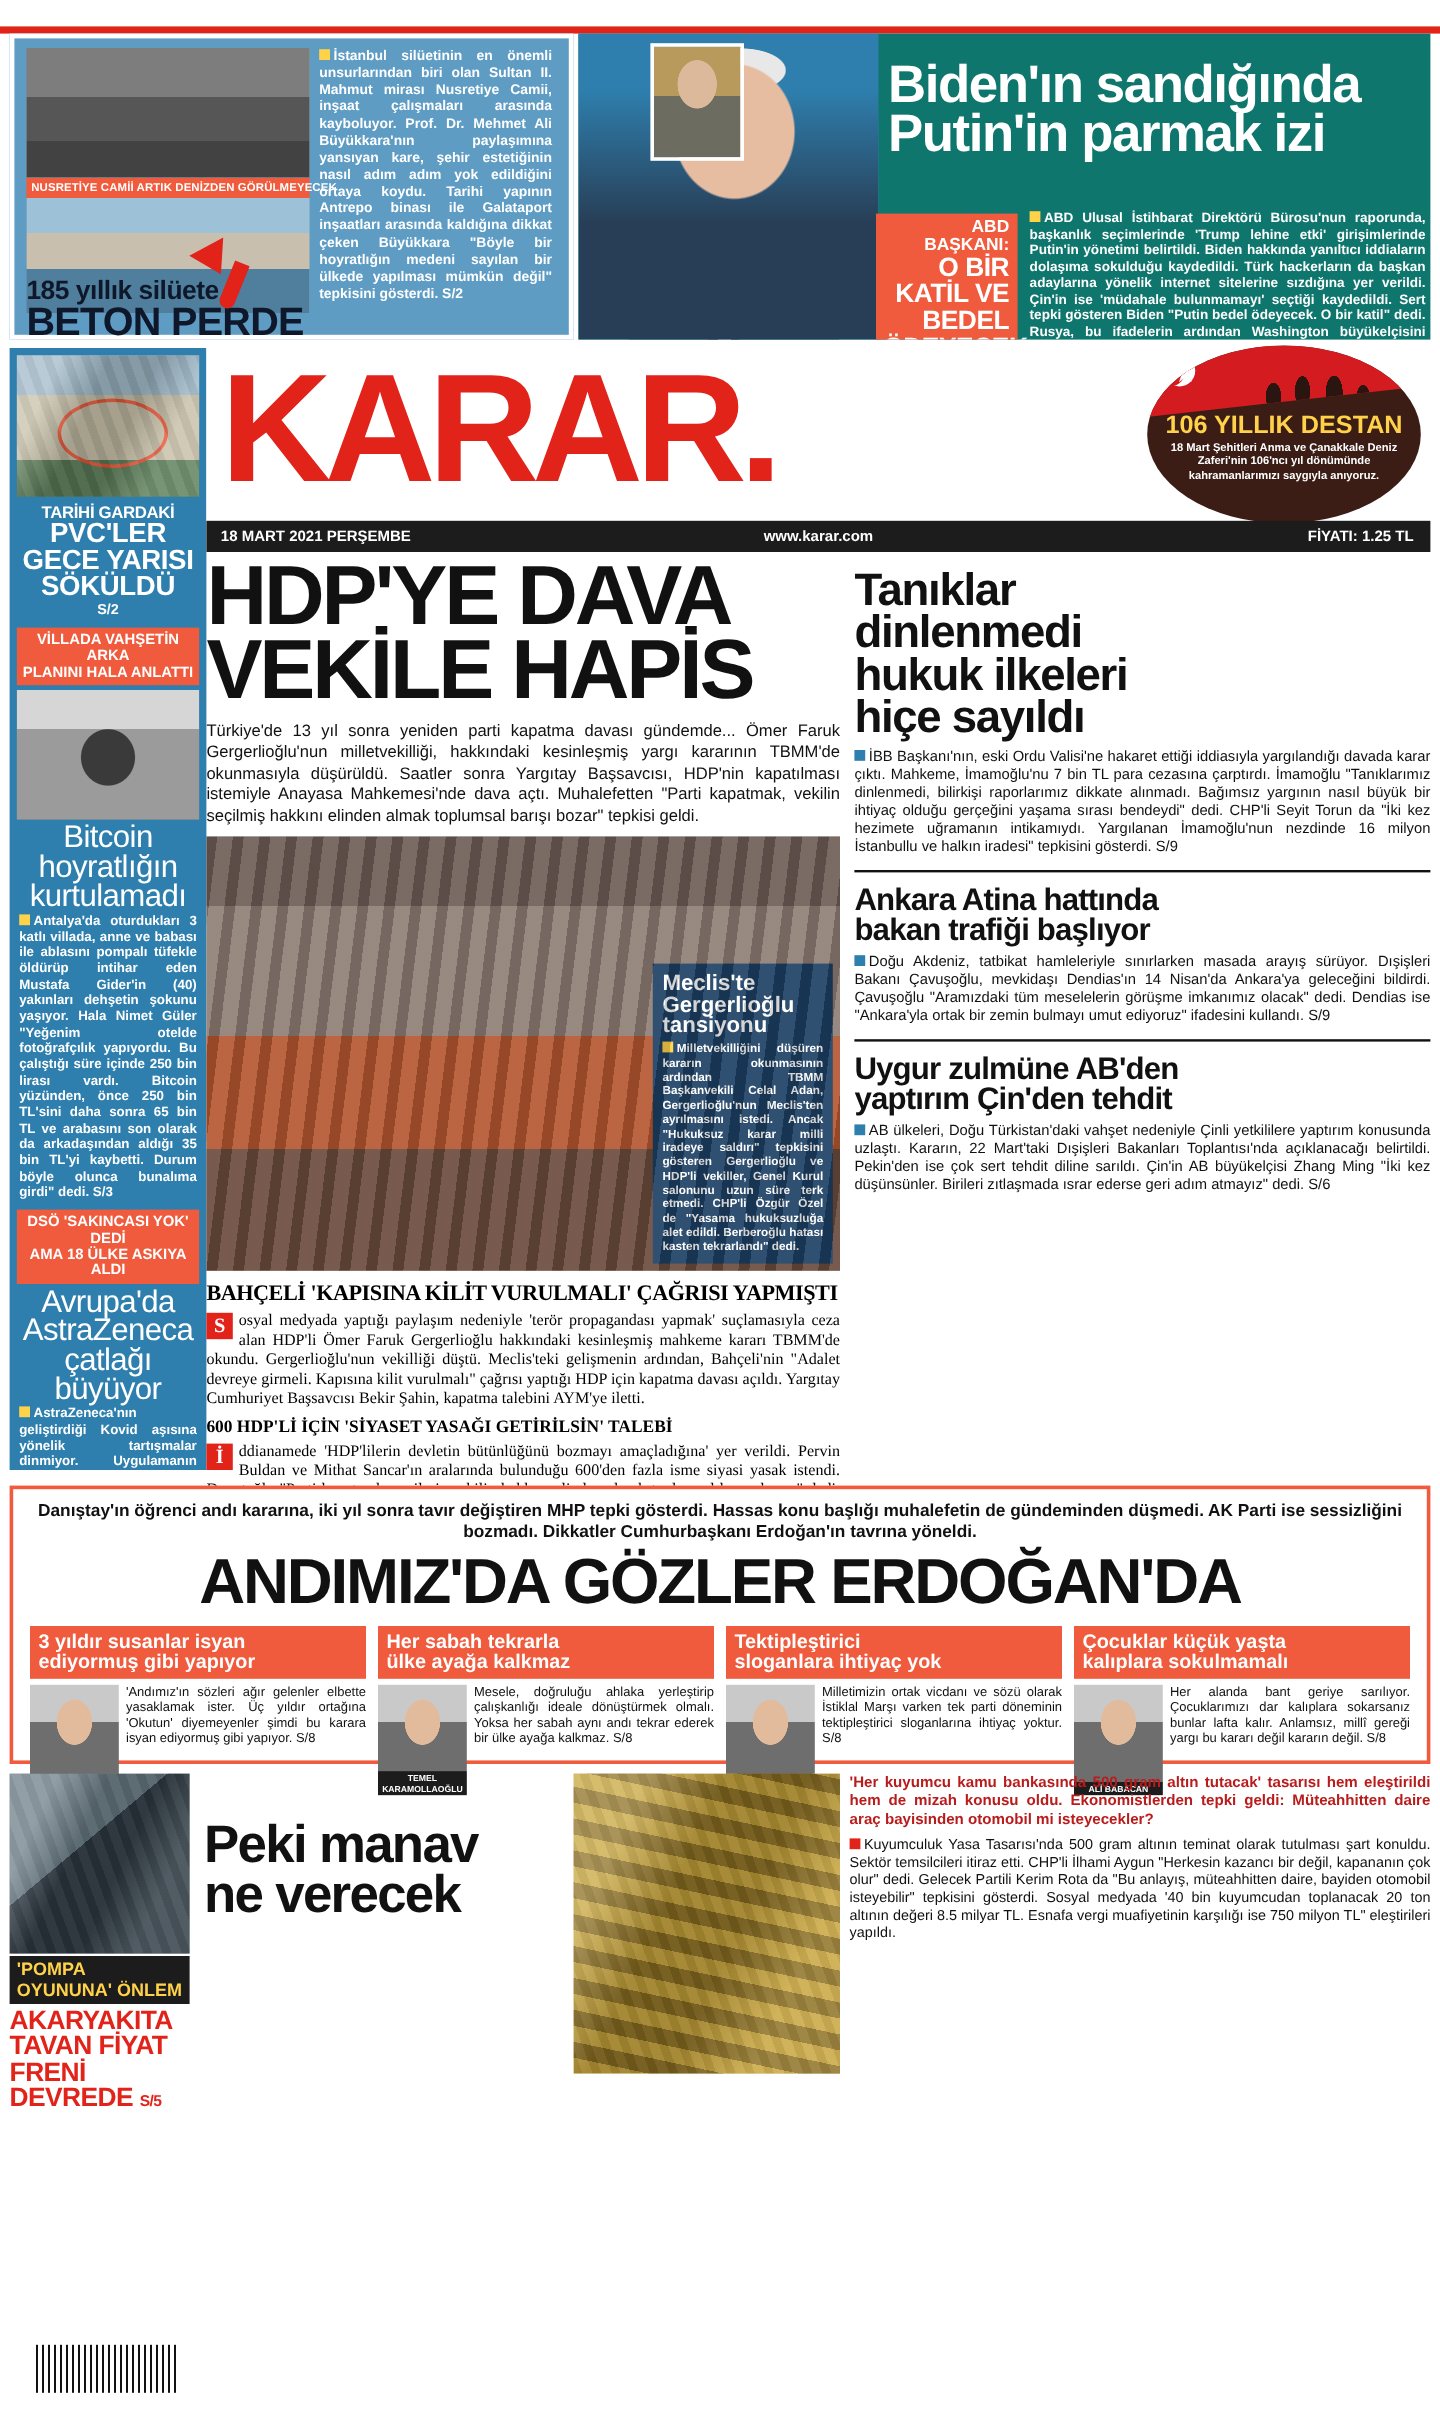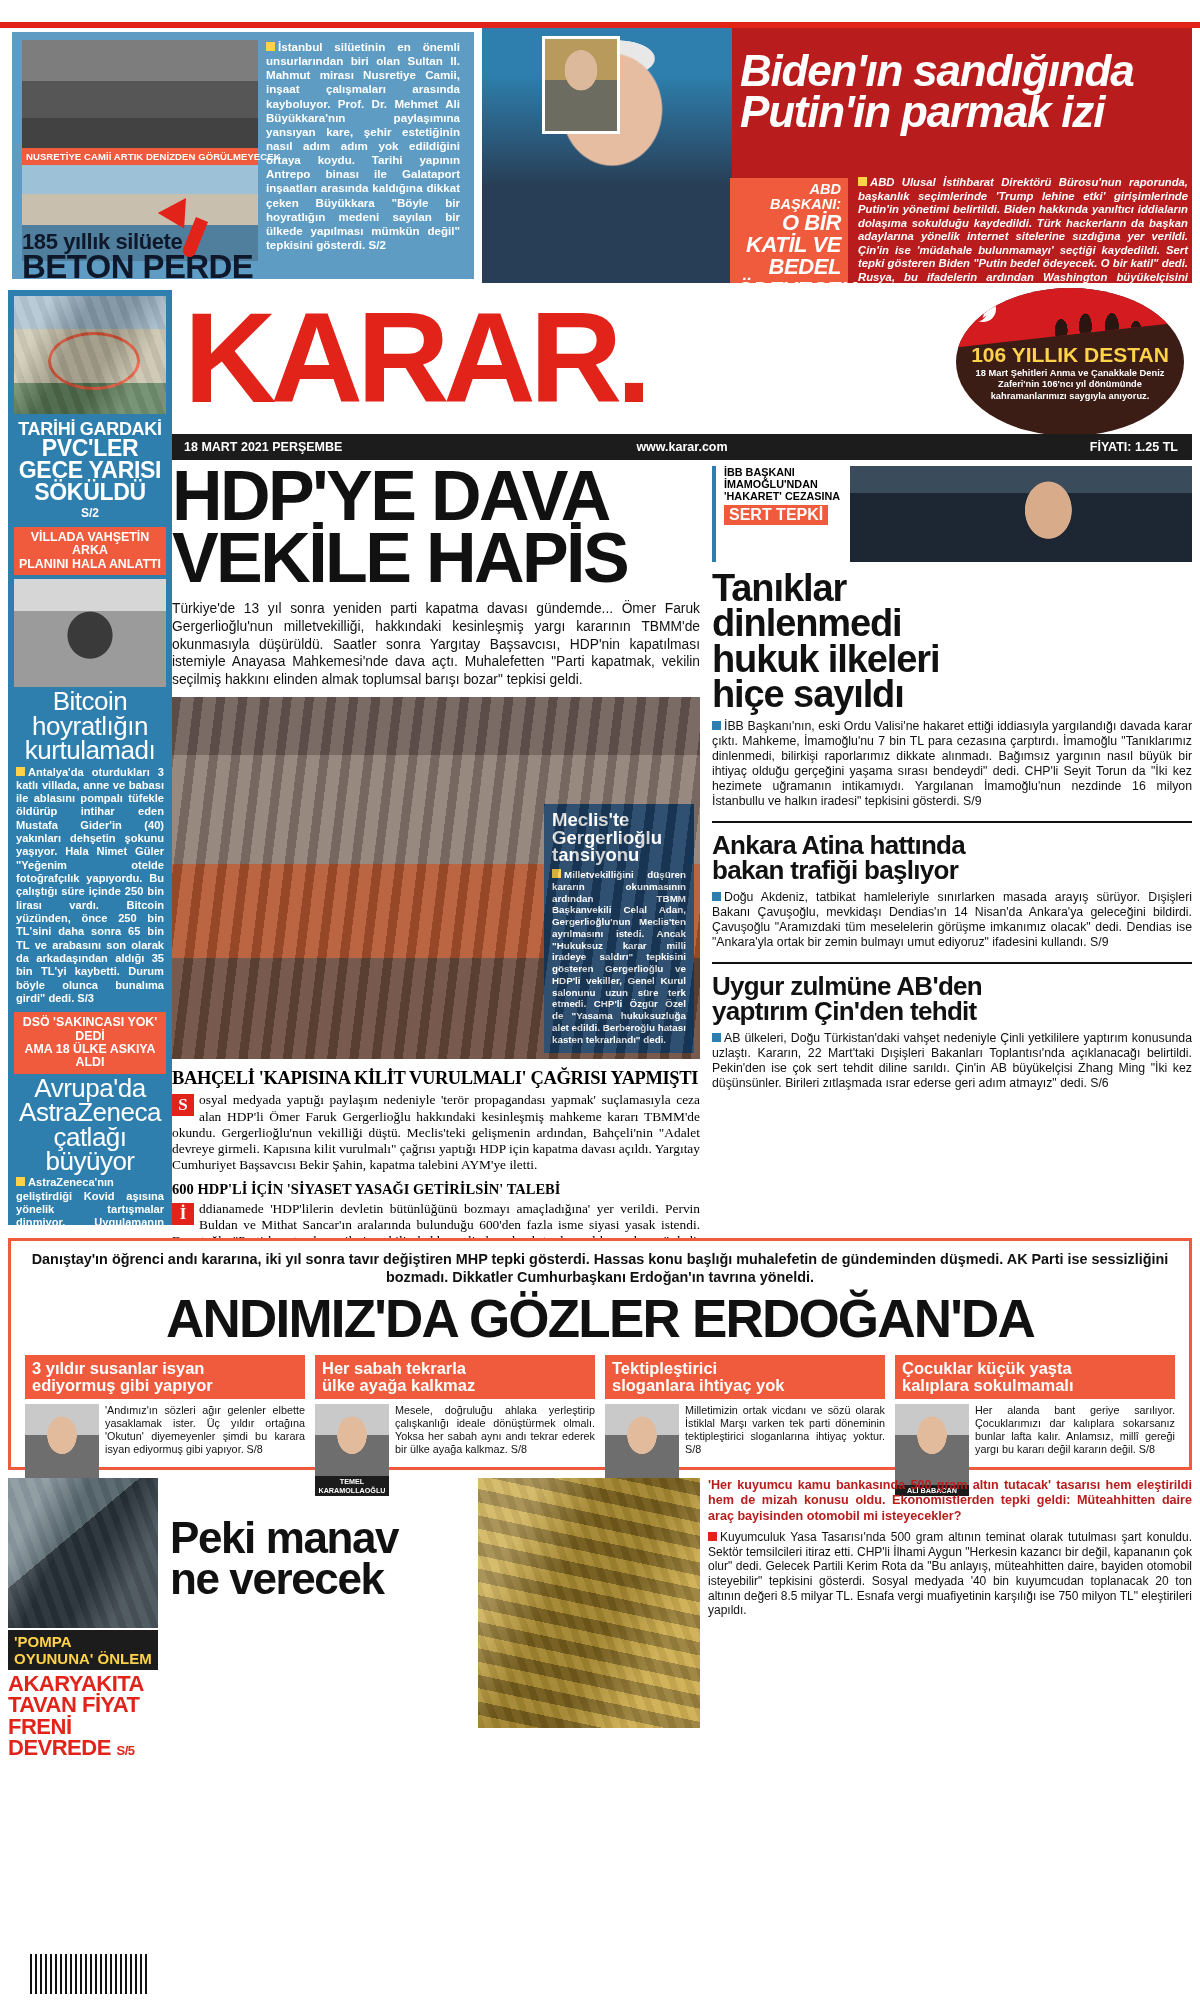--- a/index.html
+++ b/index.html
@@ -63,21 +63,21 @@
   }
   .nus-head .l1{ font-size:22px; letter-spacing:-.4px;}
   .nus-head .l2{ font-size:33px; letter-spacing:-.6px;}
   .nus-text{
     width:206px; padding:8px 10px 6px 2px; color:#fff; font-size:11.6px;
     line-height:1.22; font-weight:bold; text-align:justify;
   }
   .sq{ display:inline-block; width:9px; height:9px; background:#ffd24a; margin-right:3px; }
 
   
-  .bidenbox{ position:absolute; left:482px; top:28px; width:710px; height:255px; background:#b91c1c; overflow:hidden;font-style:italic;}
+  .bidenbox{ position:absolute; left:482px; top:28px; width:710px; height:255px; background:#0f766e; overflow:hidden;}
   .biden-photo{ position:absolute; left:0; top:0; width:250px; height:255px; background:#2e7fae; overflow:hidden;}
   .biden-photo::after{content:"";position:absolute;inset:0;
     background:
       radial-gradient(ellipse 85px 95px at 52% 32%, #e7bda2 0 58%, rgba(231,189,162,0) 60%),
       radial-gradient(ellipse 62px 30px at 54% 12%, #e8e8e8 0 60%, rgba(0,0,0,0) 62%),
       linear-gradient(180deg, rgba(46,127,174,1) 0 18%, rgba(40,62,86,1) 62% 100%);}
   .biden-suit{position:absolute;left:18px;top:150px;width:215px;height:110px;background:#1e2a3c;
     clip-path:polygon(12% 100%,0 38%,34% 6%,50% 30%,66% 6%,100% 38%,92% 100%);}
   .biden-tie{position:absolute;left:108px;top:152px;width:26px;height:104px;
     background:repeating-linear-gradient(28deg,#1b2430 0 5px,#e9e9e9 5px 10px);
@@ -103,21 +103,21 @@
     position:absolute; left:376px; top:148px; width:330px; color:#fff;
     font-size:11.3px; line-height:1.2; font-weight:bold; text-align:justify;
   }
 
   
   .rail{ position:absolute; left:8px; top:290px; width:164px; height:935px; background:#2e7fae; padding:6px; }
   .rail-img{ width:152px; height:118px; position:relative; overflow:hidden;}
   .rail-img.r1{background:linear-gradient(180deg,#9fb9c9 0 28%,#c7c0a8 28% 74%,#5d7f5a 74% 100%);}
   .rail-img.r1 .ellipse{position:absolute;left:34px;top:36px;width:92px;height:58px;border:3px solid #ef5b3c;border-radius:50%;}
   .rail-head{ color:#fff; font-weight:bold; text-align:center; line-height:.95; padding:7px 0 4px;}
-  .rail-head .a{font-size:18px; display:block; letter-spacing:-.3px;}
+  .rail-head .a{font-size:14px; display:block; letter-spacing:-.3px;}
   .rail-head .b{font-size:23px; display:block; letter-spacing:-.3px;}
   .rail-head .pg{font-size:12px;}
   .rail-ribbon{
     background:#ef5b3c; color:#fff; font-weight:bold; font-size:12.4px; text-align:center;
     line-height:1.08; padding:4px 2px; margin:4px 0 0;
   }
   .rail-img.r2{ height:108px; background:#8a8a8a; margin-top:4px;}
   .rail-img.r2::after{content:"";position:absolute;inset:0;
     background:radial-gradient(ellipse 46px 48px at 50% 52%, #3a3a3a 0 48%, rgba(0,0,0,0) 50%),
       linear-gradient(180deg,#d6d6d6 0 30%,#9b9b9b 30% 100%);}
@@ -350,29 +350,20 @@
     </div>
 
     <div class="kicker">BAHÇELİ 'KAPISINA KİLİT VURULMALI' ÇAĞRISI YAPMIŞTI</div>
     <div class="serifbody"><span class="drop">S</span><span>osyal medyada yaptığı paylaşım nedeniyle 'terör propagandası yapmak' suçlamasıyla ceza alan HDP'li Ömer Faruk Gergerlioğlu hakkındaki kesinleşmiş mahkeme kararı TBMM'de okundu. Gergerlioğlu'nun vekilliği düştü. Meclis'teki gelişmenin ardından, Bahçeli'nin "Adalet devreye girmeli. Kapısına kilit vurulmalı" çağrısı yaptığı HDP için kapatma davası açıldı. Yargıtay Cumhuriyet Başsavcısı Bekir Şahin, kapatma talebini AYM'ye iletti.</span></div>
     <div class="kicker2">600 HDP'Lİ İÇİN 'SİYASET YASAĞI GETİRİLSİN' TALEBİ</div>
     <div class="serifbody"><span class="drop">İ</span><span>ddianamede 'HDP'lilerin devletin bütünlüğünü bozmayı amaçladığına' yer verildi. Pervin Buldan ve Mithat Sancar'ın aralarında bulunduğu 600'den fazla isme siyasi yasak istendi. Davutoğlu "Parti kapatmak, seçilmiş vekilin hakkını elinden almak toplumsal barışı bozar" dedi. Babacan da "6 milyon oy alan bir partiyi yargıyla engellemeye çalışmak oy veren millete saygısızlık. Siyasetin yolunu kapatmak siyasi çözümsüzlüğü hapsetmektir" diye konuştu. S/9</span></div>
   </div>
 
   <div class="rcol">
 
-    <div class="imam-box">
-      <div class="imam-tag">
-        <div class="t cond">İBB BAŞKANI</div>
-        <div class="t cond">İMAMOĞLU'NDAN</div>
-        <div class="t cond">'HAKARET' CEZASINA</div>
-        <div class="sert cond">SERT TEPKİ</div>
-      </div>
-      <div class="imam-photo"></div>
-    </div>
     <div class="r-head cond">
       <div>Tanıklar</div>
       <div>dinlenmedi</div>
       <div>hukuk ilkeleri</div>
       <div>hiçe sayıldı</div>
     </div>
     <div class="r-body"><span class="sqb"></span><span>İBB Başkanı'nın, eski Ordu Valisi'ne hakaret ettiği iddiasıyla yargılandığı davada karar çıktı. Mahkeme, İmamoğlu'nu 7 bin TL para cezasına çarptırdı. İmamoğlu "Tanıklarımız dinlenmedi, bilirkişi raporlarımız dikkate alınmadı. Bağımsız yargının nasıl büyük bir ihtiyaç olduğu gerçeğini yaşama sırası bendeydi" dedi. CHP'li Seyit Torun da "İki kez hezimete uğramanın intikamıydı. Yargılanan İmamoğlu'nun nezdinde 16 milyon İstanbullu ve halkın iradesi" tepkisini gösterdi. S/9</span></div>
 
     <div class="hr"></div>
 

